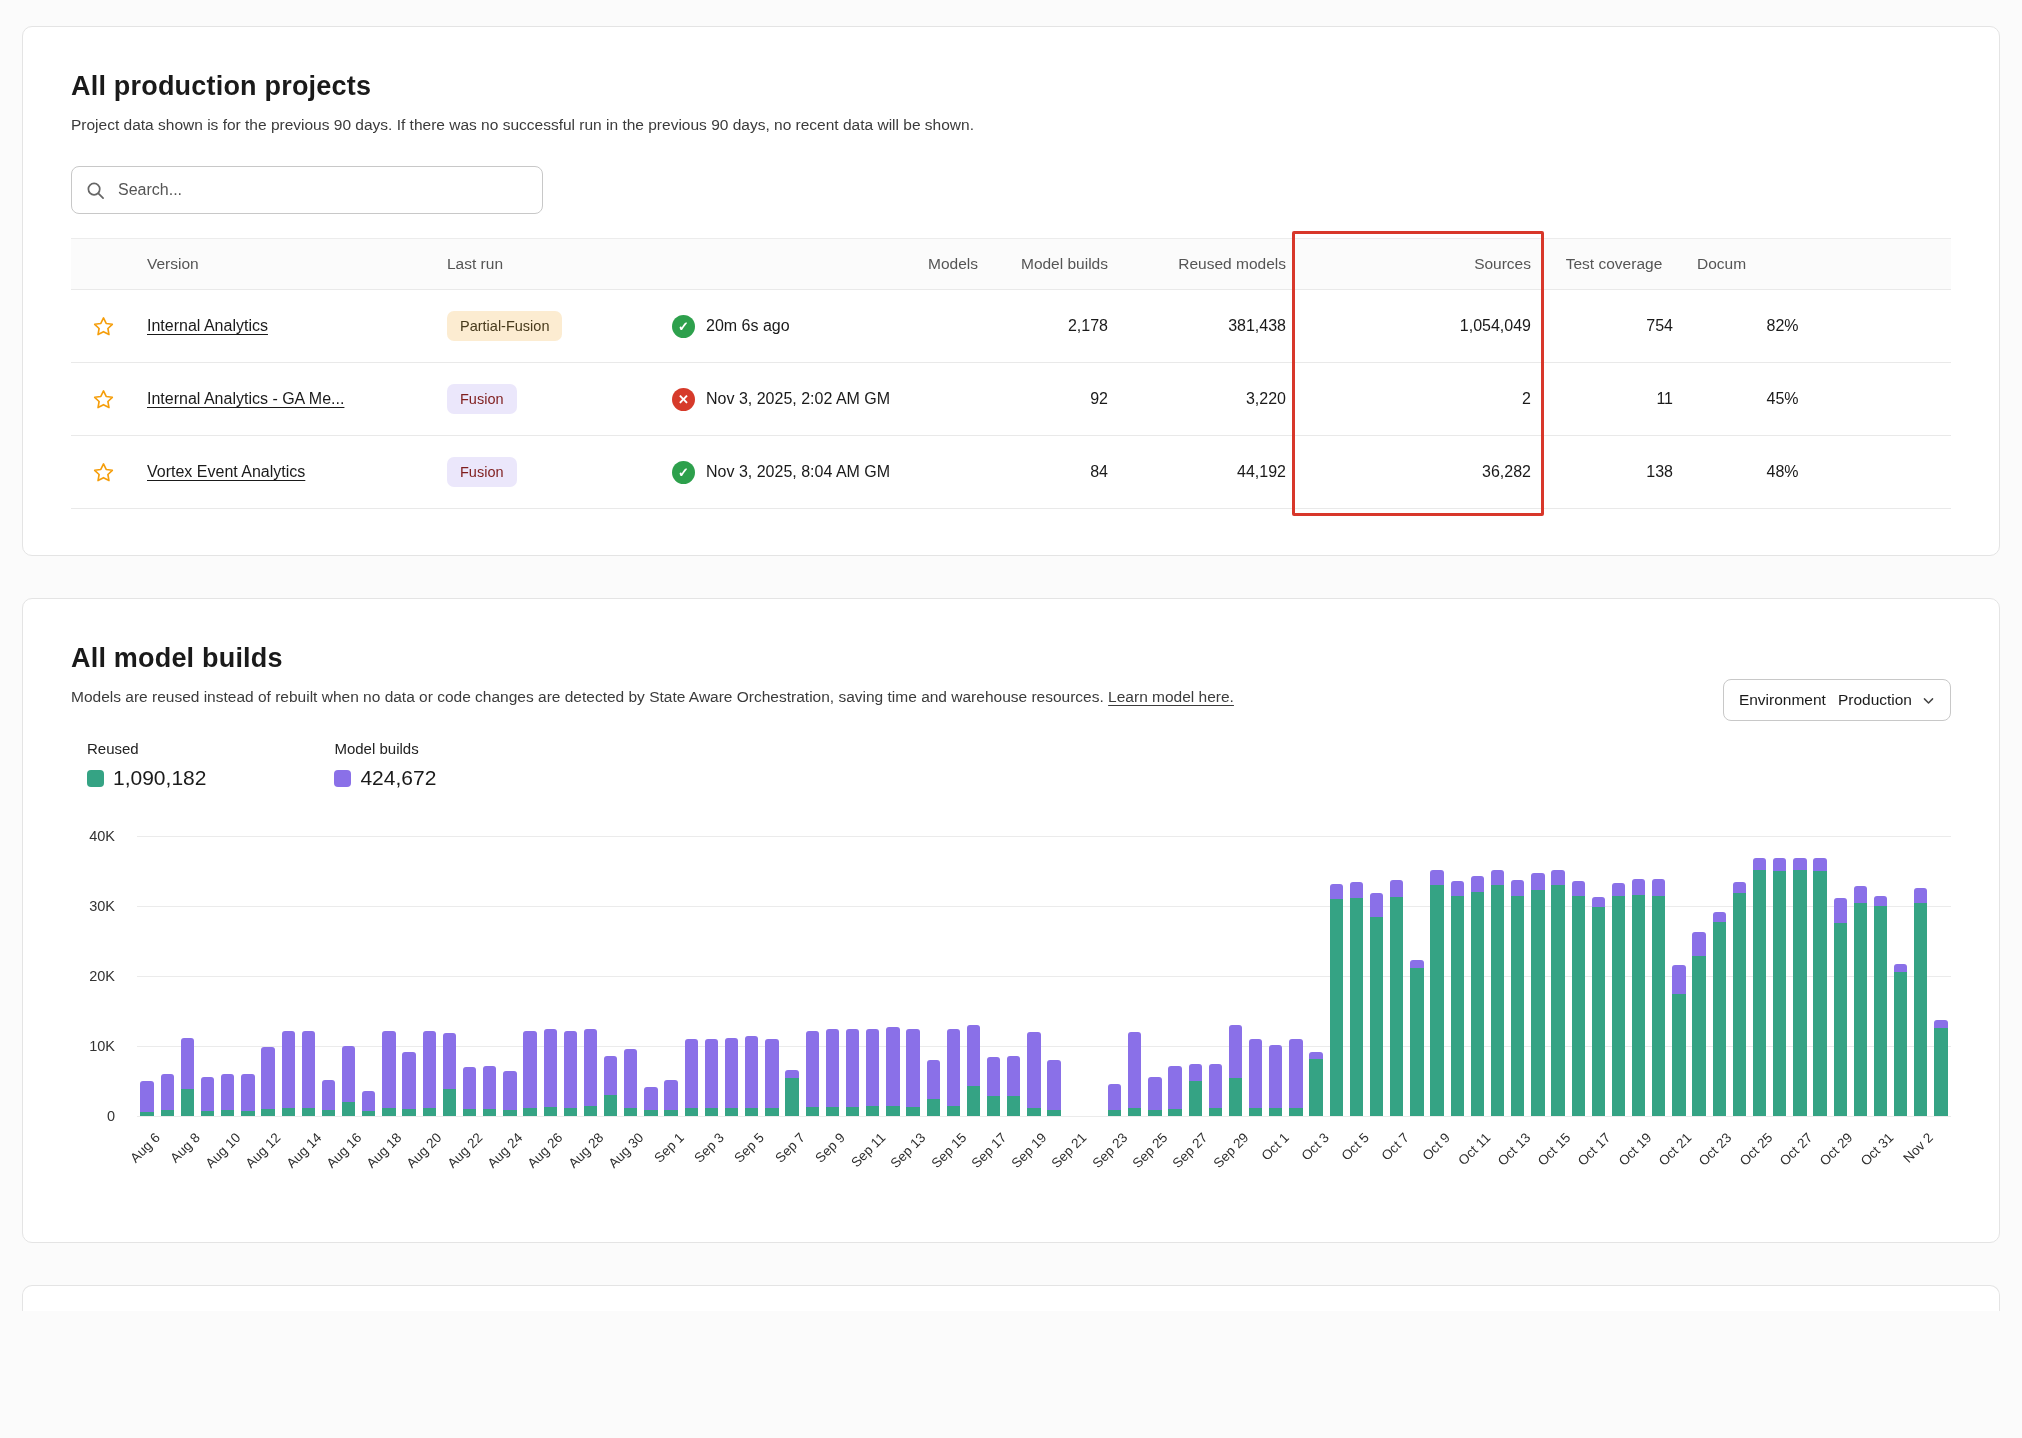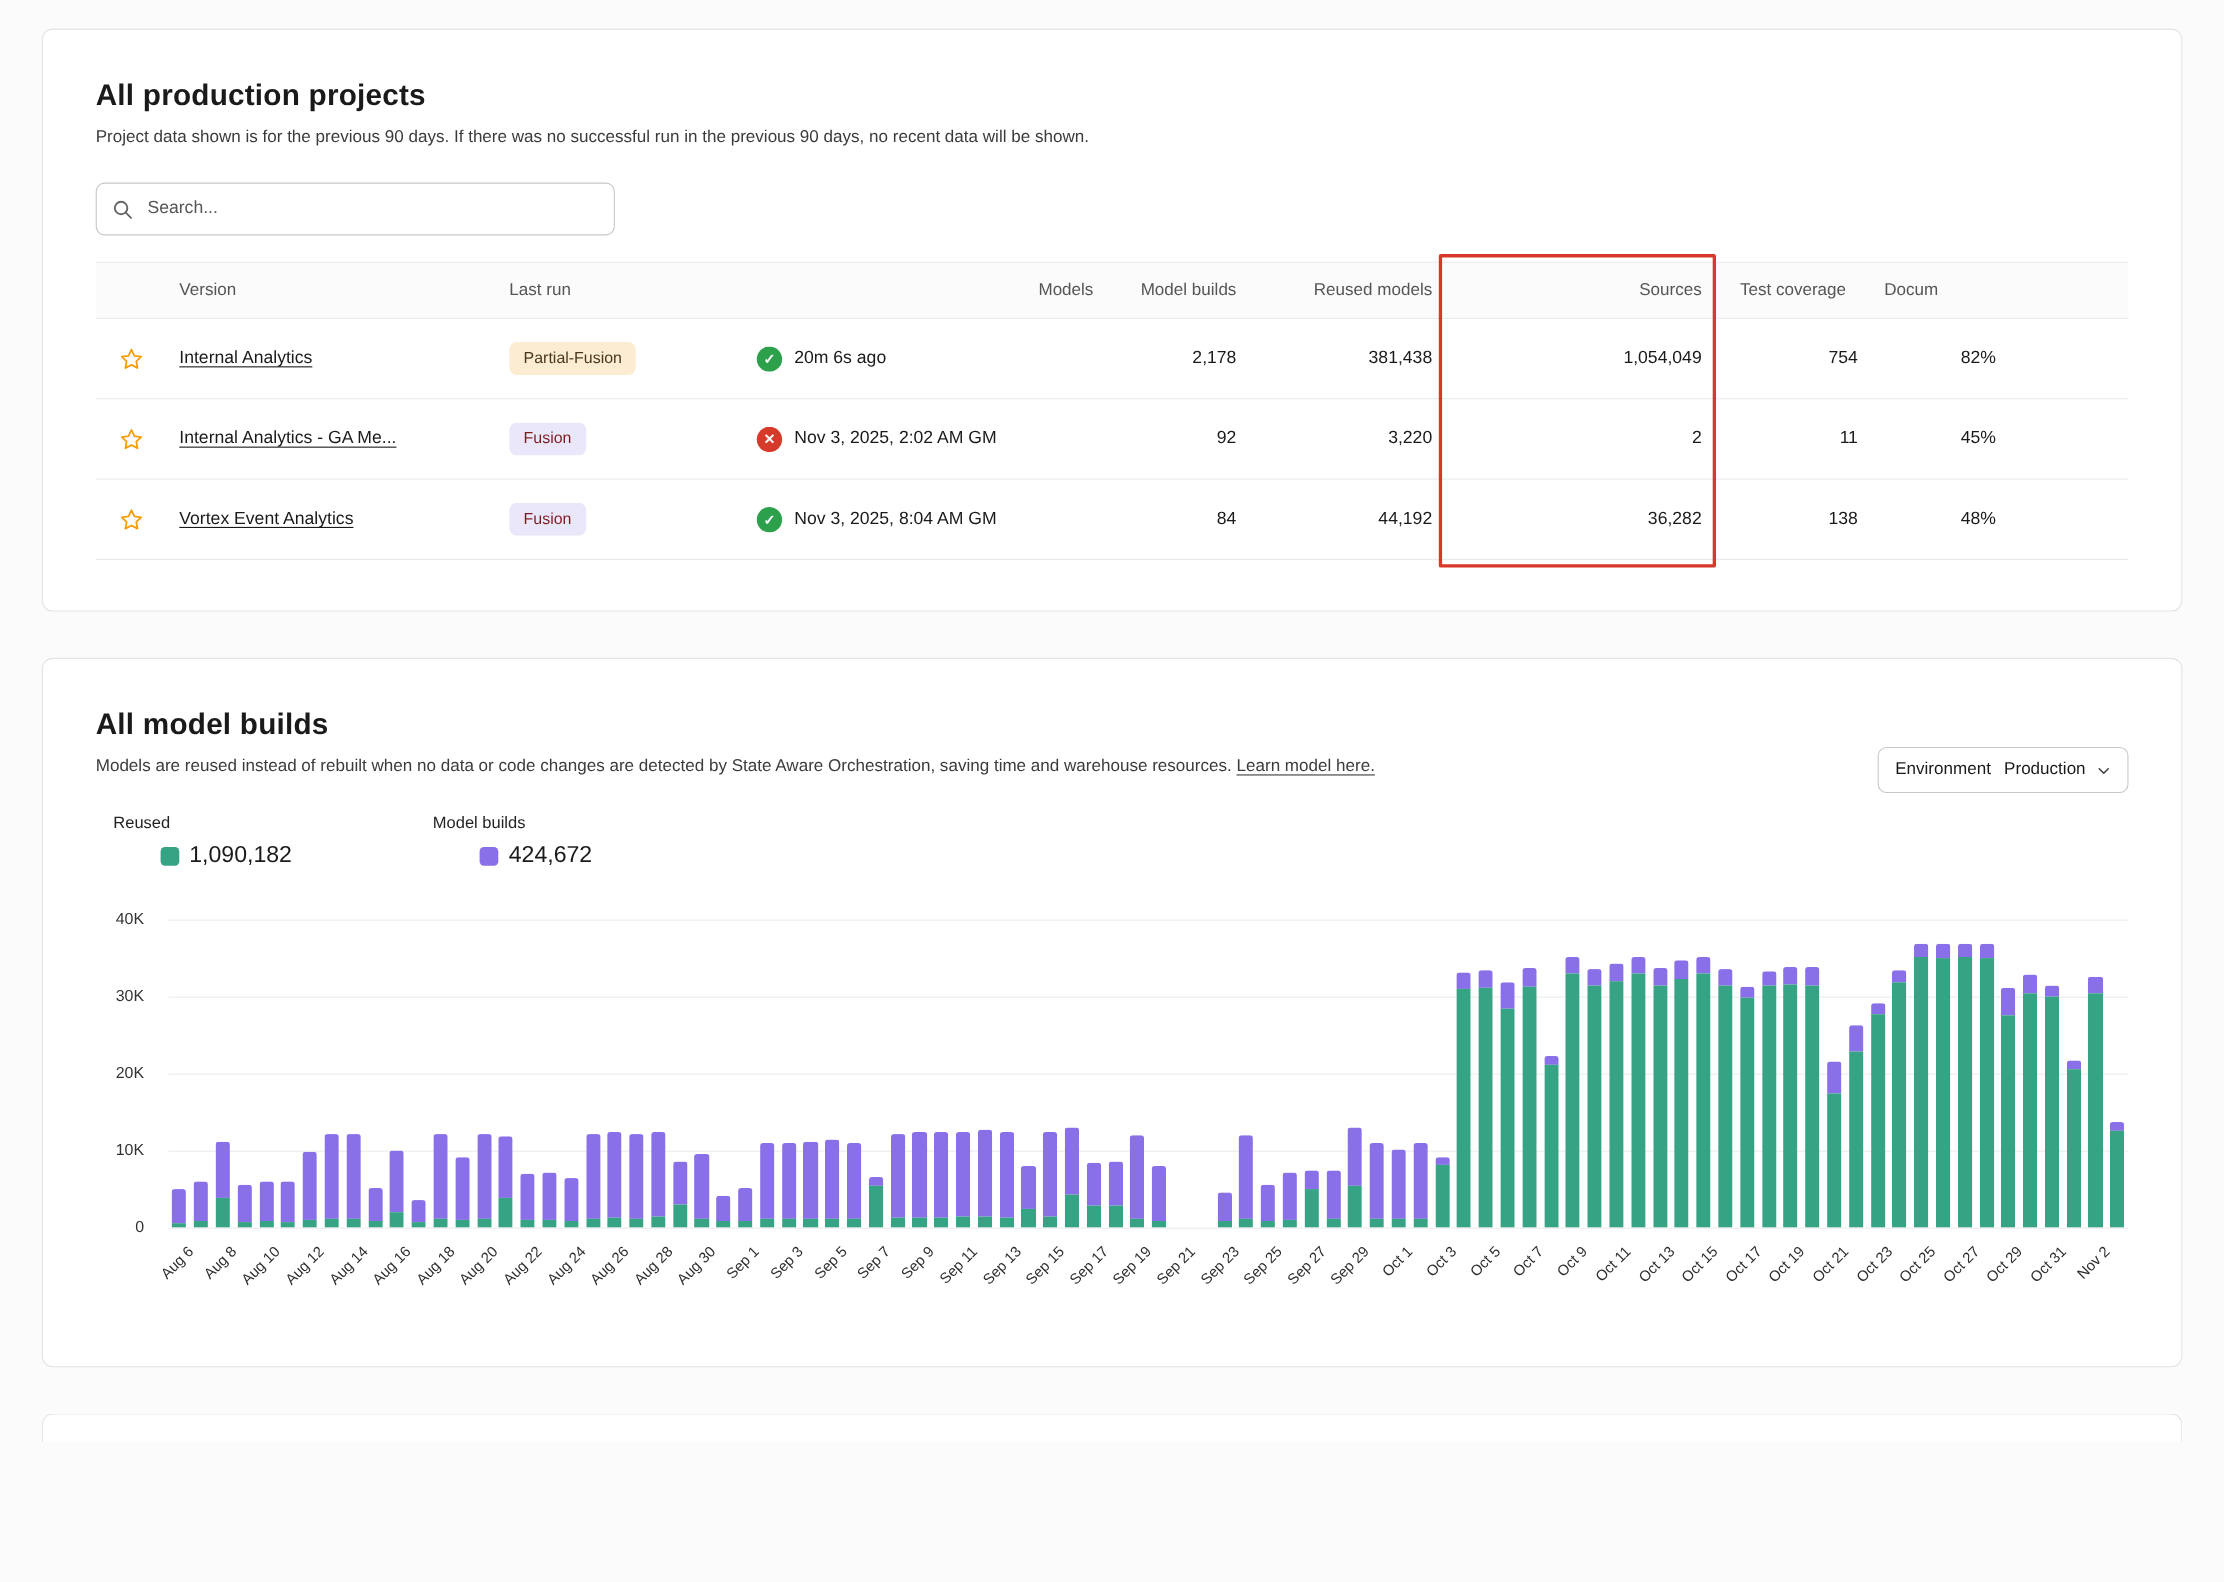--- a/index.html
+++ b/index.html
@@ -2,21 +2,21 @@
 <html><head>
 <meta charset="utf-8">
 <style>
   * { box-sizing: border-box; }
   body {
     margin: 0;
     background: #fbfbfb;
     font-family: "Liberation Sans", sans-serif;
     color: #1a1a1a;
   }
-  .page { width: 2022px; padding: 26px 38px 0; }
+  .page { width: 2022px; padding: 26px 22px 0; }
   .card {
     background: #fff;
     border: 1px solid #e4e4e4;
     border-radius: 10px;
     padding: 44px 48px 46px;
     margin-bottom: 42px;
     position: relative;
   }
   h2 { font-size: 27px; margin: 0 0 14px; font-weight: 700; letter-spacing: .2px; }
   .sub { font-size: 15.5px; color: #3b3b3b; margin: 0 0 32px; }
@@ -70,21 +70,21 @@
     position: absolute; right: 48px; top: 80px;
     display: inline-flex; align-items: center; gap: 10px;
     border: 1px solid #c8c8c8; border-radius: 8px;
     padding: 11px 15px; font-size: 15.5px; background: #fff; cursor: pointer; text-align: right;
   }
   .env .env-val { margin-left: 2px; }
   .learn { color: inherit; font-weight: 500; text-decoration: underline; text-underline-offset: 3px; cursor: pointer; }
 
   .legend { display: flex; gap: 128px; margin: 34px 0 30px; padding-left: 16px; }
   .lg-lab { font-size: 15px; color: #222; margin-bottom: 9px; }
-  .lg-val { display: flex; align-items: center; gap: 9px; font-size: 21px; font-weight: 500; margin-left: 43px; }
+  .lg-val { display: flex; align-items: center; gap: 9px; font-size: 21px; font-weight: 500; }
   .swatch { width: 17px; height: 17px; border-radius: 4px; }
   .swatch.green  { background: #35a384; }
   .swatch.purple { background: #8a70e8; }
 
   
   .chart { position: relative; padding-left: 66px; margin-top: 46px; }
   .ylabels { position: absolute; left: 0; top: 0; width: 56px; height: 280px; }
   .ylab { position: absolute; right: 12px; font-size: 14.5px; color: #333; width: 44px; text-align: right; }
   .plot { position: relative; height: 280px; }
   .gridline { position: absolute; left: 0; right: 0; height: 1px; background: #ebebeb; }

